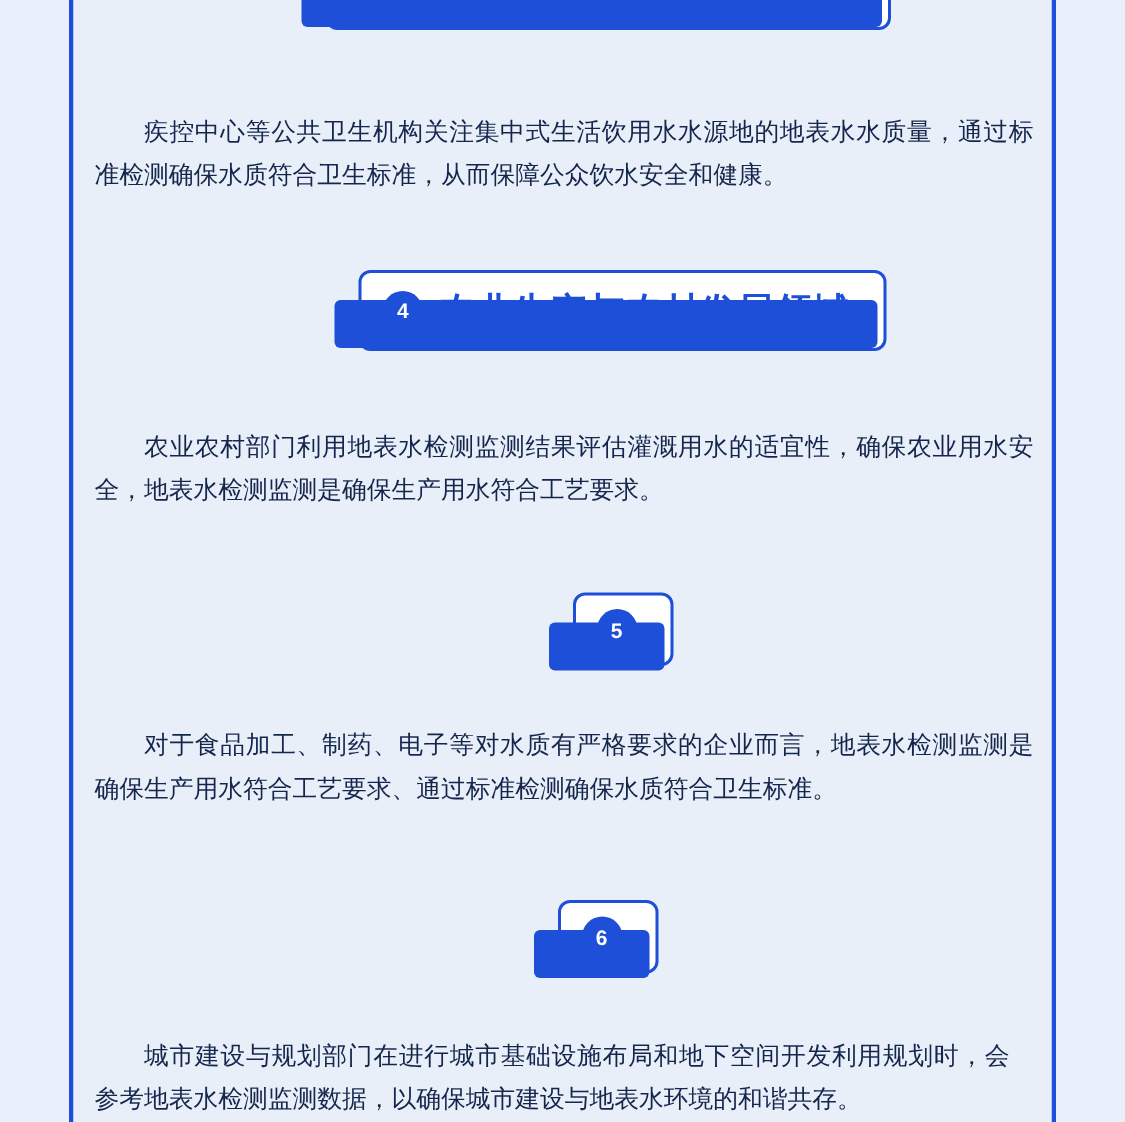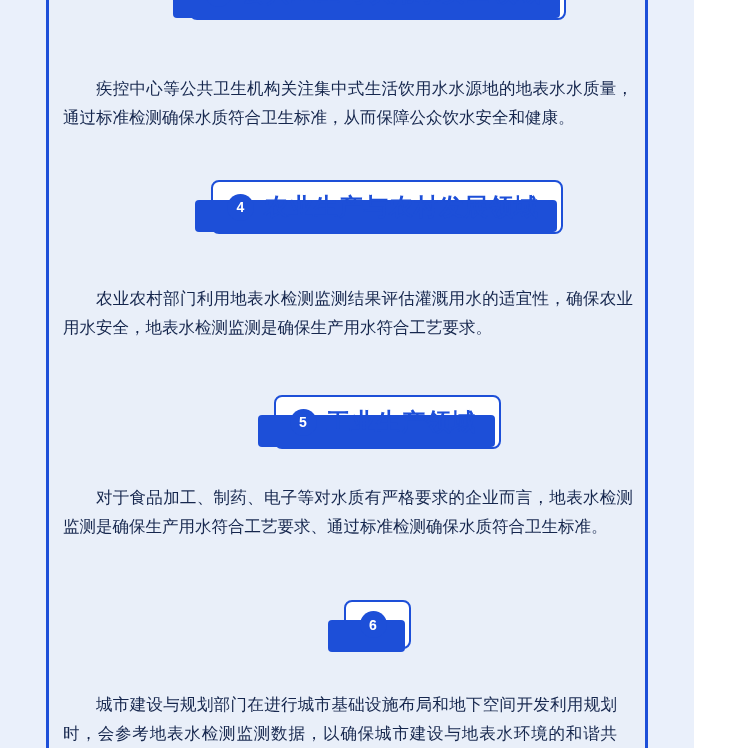--- a/index.html
+++ b/index.html
@@ -8,21 +8,21 @@
   }
   body {
     width: 750px;
     height: 748px;
     background: #ffffff;
     font-family: "Liberation Sans", sans-serif;
     overflow: hidden;
   }
   .page {
     position: relative;
-    width: 694px;
+    width: 750px;
     height: 748px;
     background: #eaf0fb;
     box-sizing: border-box;
     overflow: hidden;
   }
   
   .rail {
     position: absolute;
     top: 0;
     bottom: 0;
@@ -155,21 +155,20 @@
       <div class="para-box">
         <p class="para">农业农村部门利用地表水检测监测结果评估灌溉用水的适宜性，确保农业用水安全，地表水检测监测是确保生产用水符合工艺要求。</p>
       </div>
     </div>
 
     <div class="section sec3">
       <div class="ribbon-wrap">
         <div class="ribbon">
           <div class="shadow"></div>
           <div class="badge">5</div>
-          <div class="ribbon-title">工业生产领域</div>
         </div>
       </div>
       <div class="para-box">
         <p class="para">对于食品加工、制药、电子等对水质有严格要求的企业而言，地表水检测监测是确保生产用水符合工艺要求、通过标准检测确保水质符合卫生标准。</p>
       </div>
     </div>
 
     <div class="section sec4">
       <div class="ribbon-wrap">
         <div class="ribbon">

